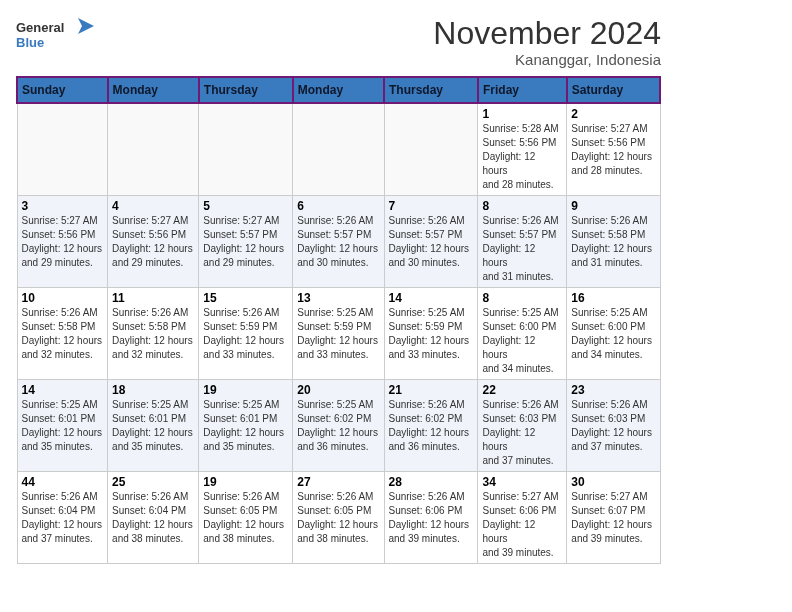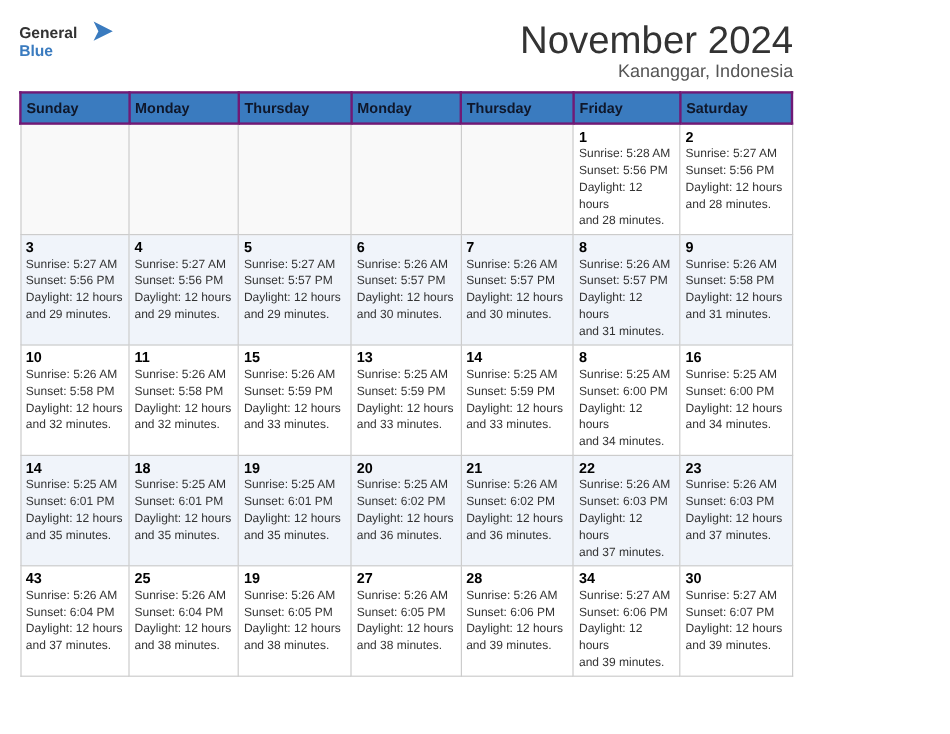--- a/index.html
+++ b/index.html
@@ -289,21 +289,21 @@
           <td>
             <span class="day-num">23</span>
             <div class="day-info" style="white-space: pre-line;">Sunrise: 5:26 AM
 Sunset: 6:03 PM
 Daylight: 12 hours
 and 37 minutes.</div>
           </td>
         </tr>
         <tr>
           <td>
-            <span class="day-num">43</span>
+            <span class="day-num">44</span>
             <div class="day-info" style="white-space: pre-line;">Sunrise: 5:26 AM
 Sunset: 6:04 PM
 Daylight: 12 hours
 and 37 minutes.</div>
           </td>
           <td>
             <span class="day-num">25</span>
             <div class="day-info" style="white-space: pre-line;">Sunrise: 5:26 AM
 Sunset: 6:04 PM
 Daylight: 12 hours

